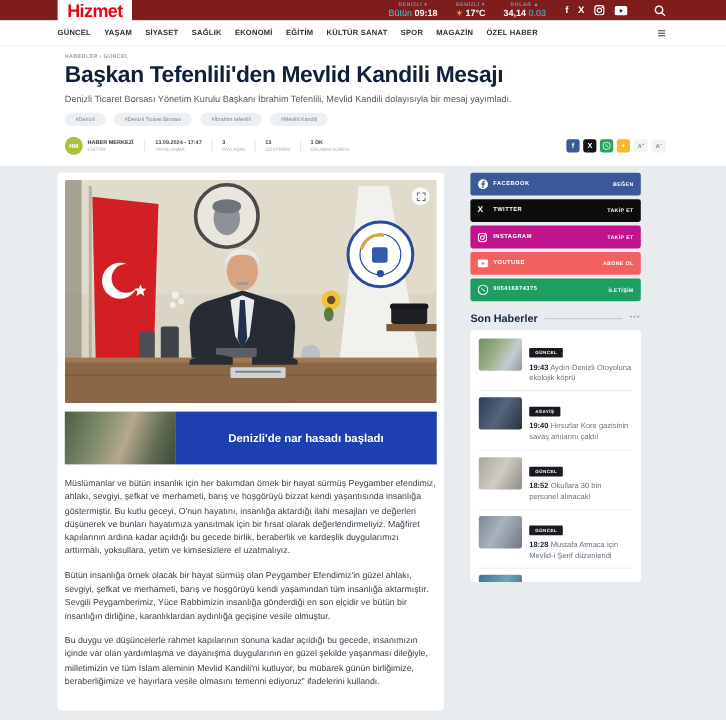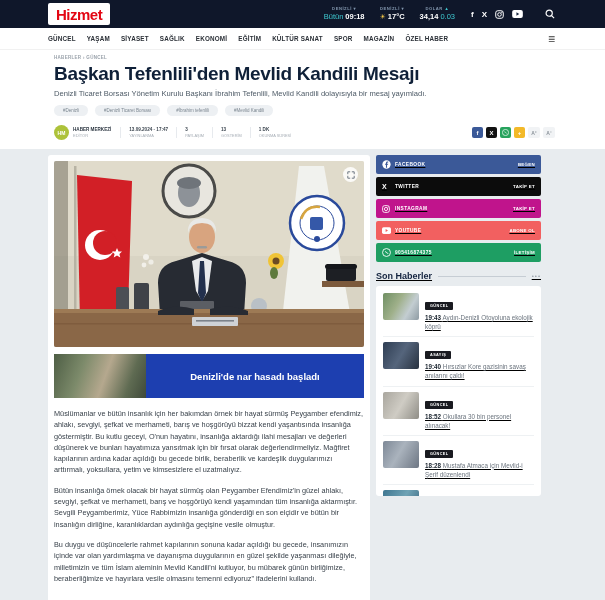--- a/index.html
+++ b/index.html
@@ -1,20 +1,20 @@
 <!DOCTYPE html>
 <html><head>
 <meta charset="utf-8">
 <style>
   * { box-sizing: border-box; margin: 0; padding: 0; }
   html,body { width:605px; height:600px; overflow:hidden; }
   body { font-family:"Liberation Sans", sans-serif; background:#e8ecef; }
 
   
-  .topbar { height:28px; background:#0f172a; display:flex; align-items:center; padding:0 50px 0 48px; }
+  .topbar { height:17px; background:#7f1d1d; display:flex; align-items:center; padding:0 50px 0 48px; }
   .logo { background:#fff; color:#e30613; font-weight:bold; font-size:15px; line-height:1; padding:4px 8px 3px; border-radius:2px; letter-spacing:-.5px; cursor:pointer; }
   .topwidgets { margin-left:auto; display:flex; align-items:flex-start; gap:15px; }
   .widget { display:flex; flex-direction:column; align-items:center; line-height:1.3; cursor:pointer; }
   .wlabel { font-size:4.2px; color:#8296ad; font-weight:bold; letter-spacing:.5px; }
   .wvalue { font-size:7.5px; color:#fff; font-weight:bold; display:flex; gap:2px; align-items:center; }
   .teal { color:#3fc9d1; }
   .sun { color:#f7c948; font-weight:normal; font-size:7px; }
   .topicons { display:flex; gap:8px; margin-left:16px; align-items:center; }
   .ticon { color:#fff; font-size:8px; font-weight:bold; cursor:pointer; display:flex; align-items:center; }
   .ticon svg { display:block; }
@@ -54,21 +54,21 @@
 
   .related { display:flex; height:44px; margin-top:7px; cursor:pointer; }
   .rel-thumb { width:92px; flex:none; background:linear-gradient(110deg,#4e5e45 0%,#7c8a6a 30%,#b5a88e 55%,#5f6b52 80%,#3f4a3a 100%); }
   .rel-title { flex:1; background:#1d3fb0; color:#fff; display:flex; align-items:center; justify-content:center; font-weight:bold; font-size:9.5px; padding:0 10px; text-align:center; }
 
   .bodytext { margin-top:10px; font-size:7.3px; line-height:1.55; color:#39424b; }
   .bodytext p { margin-bottom:9px; }
   .inlink { color:#39424b; text-decoration:underline; cursor:pointer; }
 
   
-  .sidebar { width:165px; margin-left:6px;text-decoration:underline; }
+  .sidebar { width:142px; margin-left:22px; }
   .socialrow { height:19px; border-radius:2px; display:flex; align-items:center; padding:0 6px; margin-bottom:3px; color:#fff; cursor:pointer; }
   .sr-fb { background:#3b5998; } .sr-tw { background:#0c0c0c; } .sr-ig { background:#c0148c; } .sr-yt { background:#f26060; } .sr-wa { background:#1e9e63; }
   .sr-icon { width:11px; font-size:7px; display:flex; align-items:center; font-weight:bold; }
   .sr-name { font-size:4.8px; font-weight:bold; letter-spacing:.4px; margin-left:2px; }
   .sr-action { margin-left:auto; font-size:4.4px; font-weight:bold; letter-spacing:.3px; }
 
   .latesthead { display:flex; align-items:center; margin:9px 0 5px; }
   .lh-title { font-size:9px; font-weight:bold; color:#13233f; }
   .lh-line { flex:1; height:1px; background:#c6cdd4; margin:0 6px; }
   .lh-dots { font-size:6px; color:#98a1ab; letter-spacing:1px; cursor:pointer; }

